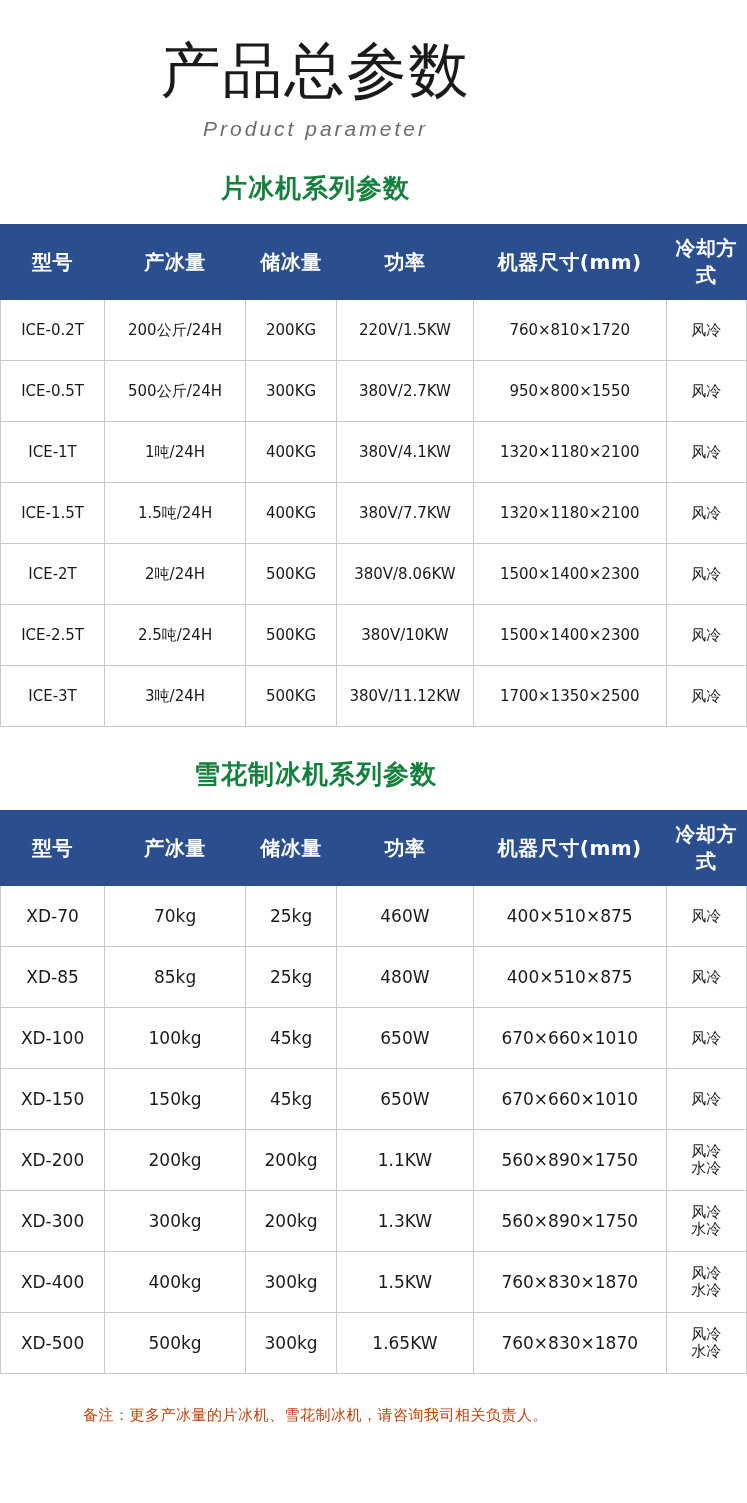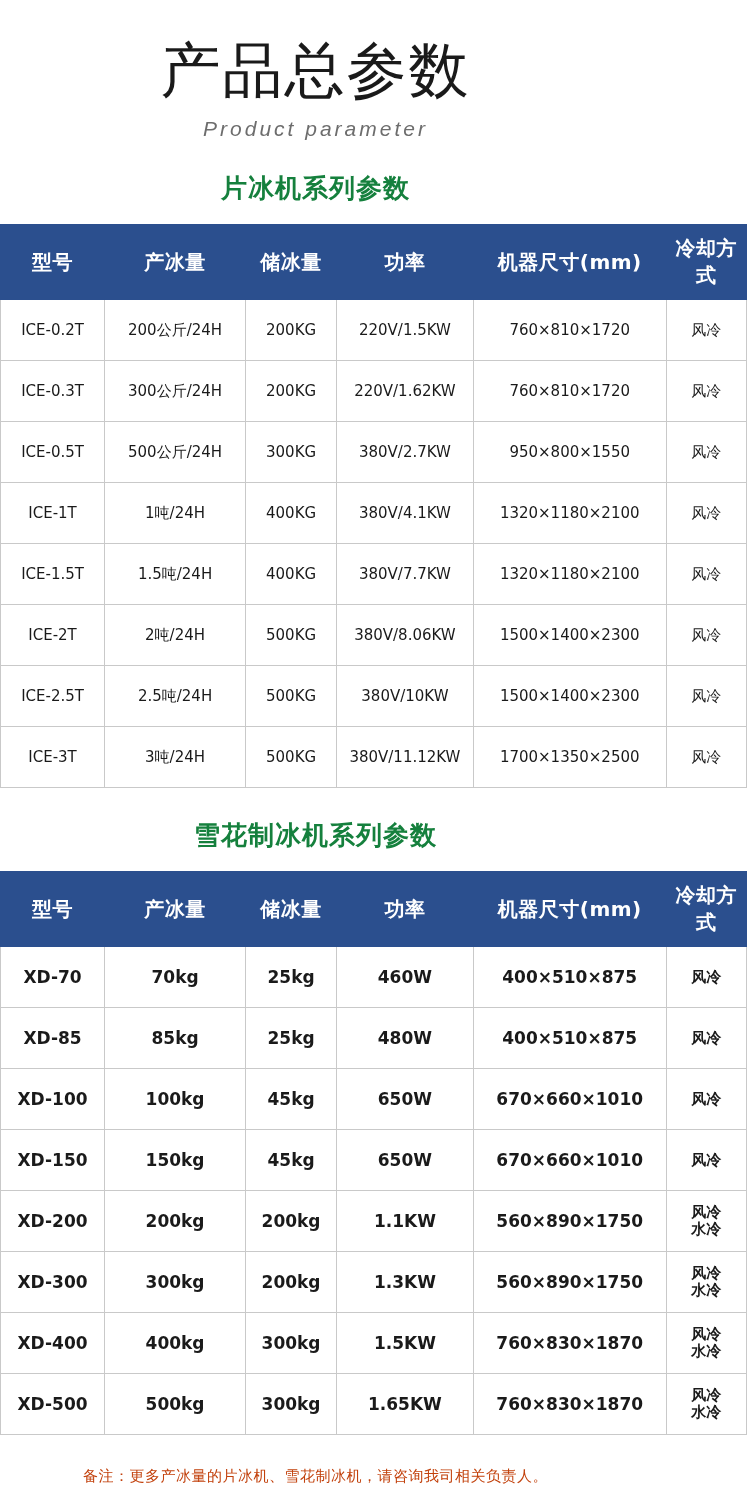--- a/index.html
+++ b/index.html
@@ -74,21 +74,21 @@
     border: 1px solid #c9c9c9;
     text-align: center;
     font-size: 15px;
     color: #1a1a1a;
     font-family: "DejaVu Sans", "Liberation Sans", sans-serif;
     padding: 0 2px;
     background: #ffffff;
   }
   
   #flake-table td { height: 60px; }
-  #snow-table td { height: 60px; font-weight: bold; }
+  #snow-table td { height: 60px; }
   #snow-table td.cool-two { line-height: 1.15; font-size: 14px; }
   .model-cell {
     font-weight: normal;
   }
   #snow-table td.model-cell {
     font-size: 17px;
   }
   #snow-table td {
     font-size: 17px;
   }
@@ -144,28 +144,20 @@
       <tbody>
           <tr>
             <td class="model-cell">ICE-0.2T</td>
             <td>200公斤/24H</td>
             <td>200KG</td>
             <td>220V/1.5KW</td>
             <td>760×810×1720</td>
             <td class="cool-cell">风冷</td>
           </tr>
           <tr>
-            <td class="model-cell">ICE-0.3T</td>
-            <td>300公斤/24H</td>
-            <td>200KG</td>
-            <td>220V/1.62KW</td>
-            <td>760×810×1720</td>
-            <td class="cool-cell">风冷</td>
-          </tr>
-          <tr>
             <td class="model-cell">ICE-0.5T</td>
             <td>500公斤/24H</td>
             <td>300KG</td>
             <td>380V/2.7KW</td>
             <td>950×800×1550</td>
             <td class="cool-cell">风冷</td>
           </tr>
           <tr>
             <td class="model-cell">ICE-1T</td>
             <td>1吨/24H</td>

